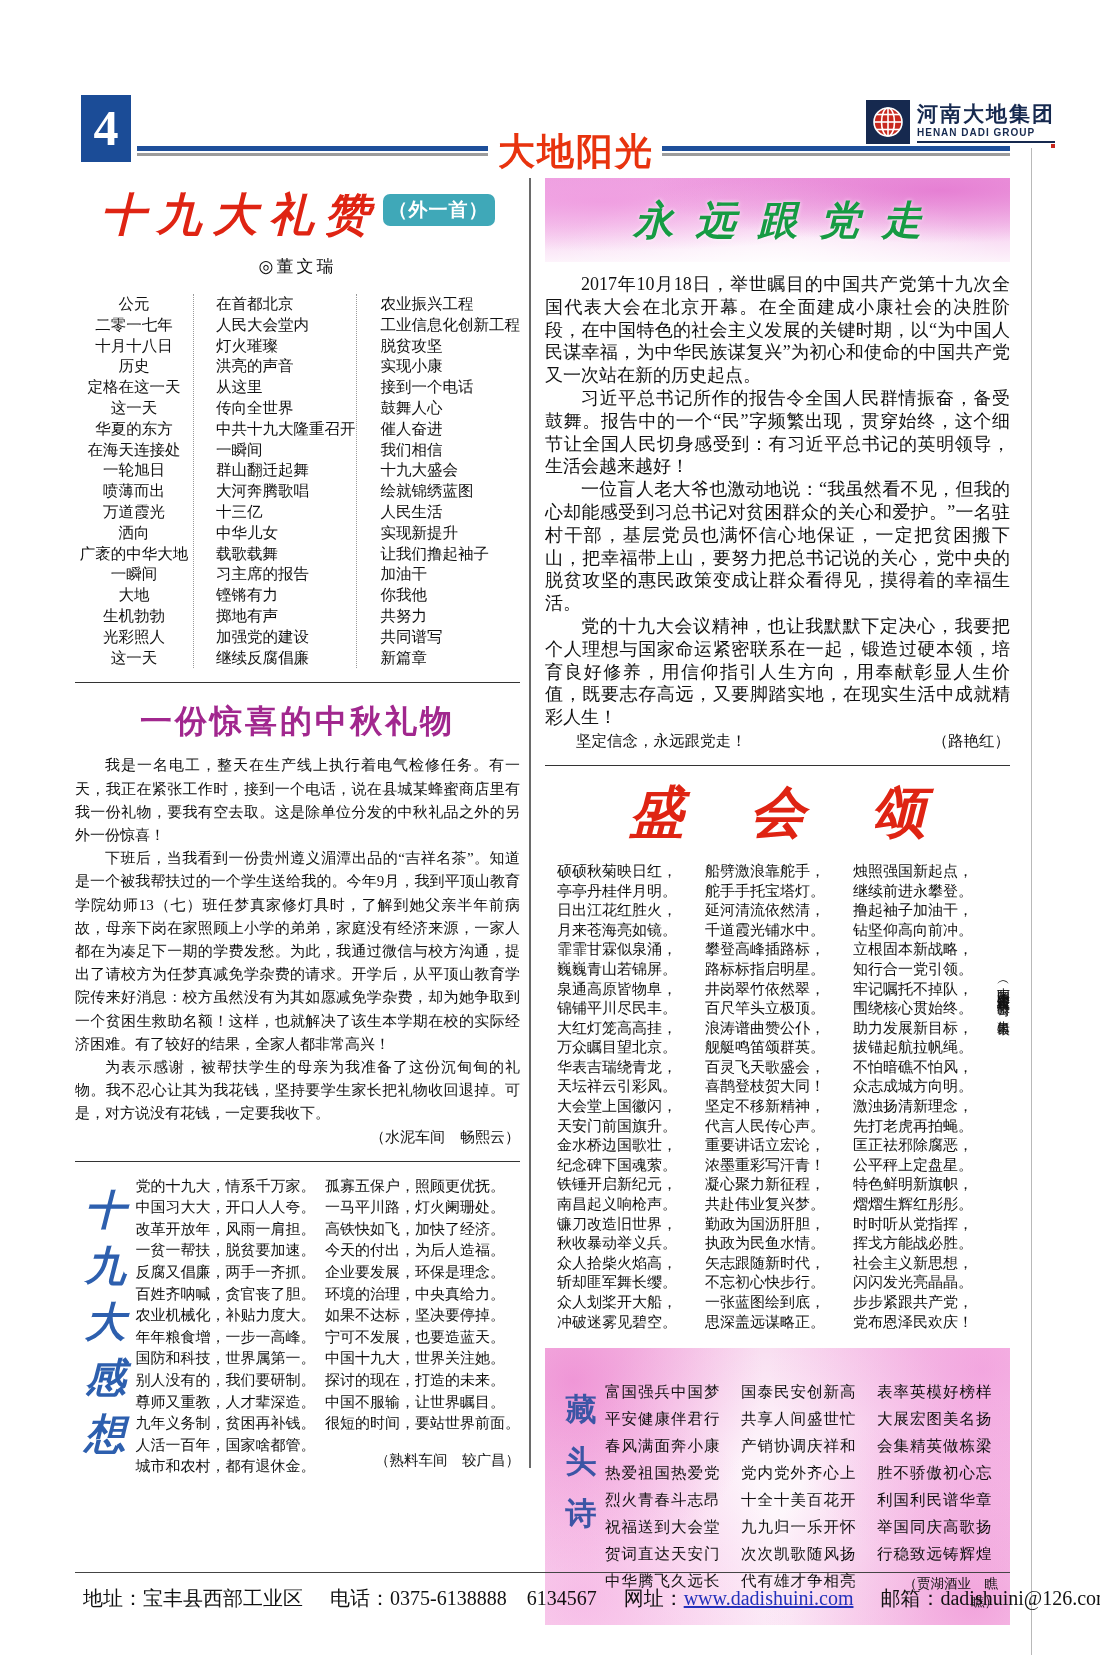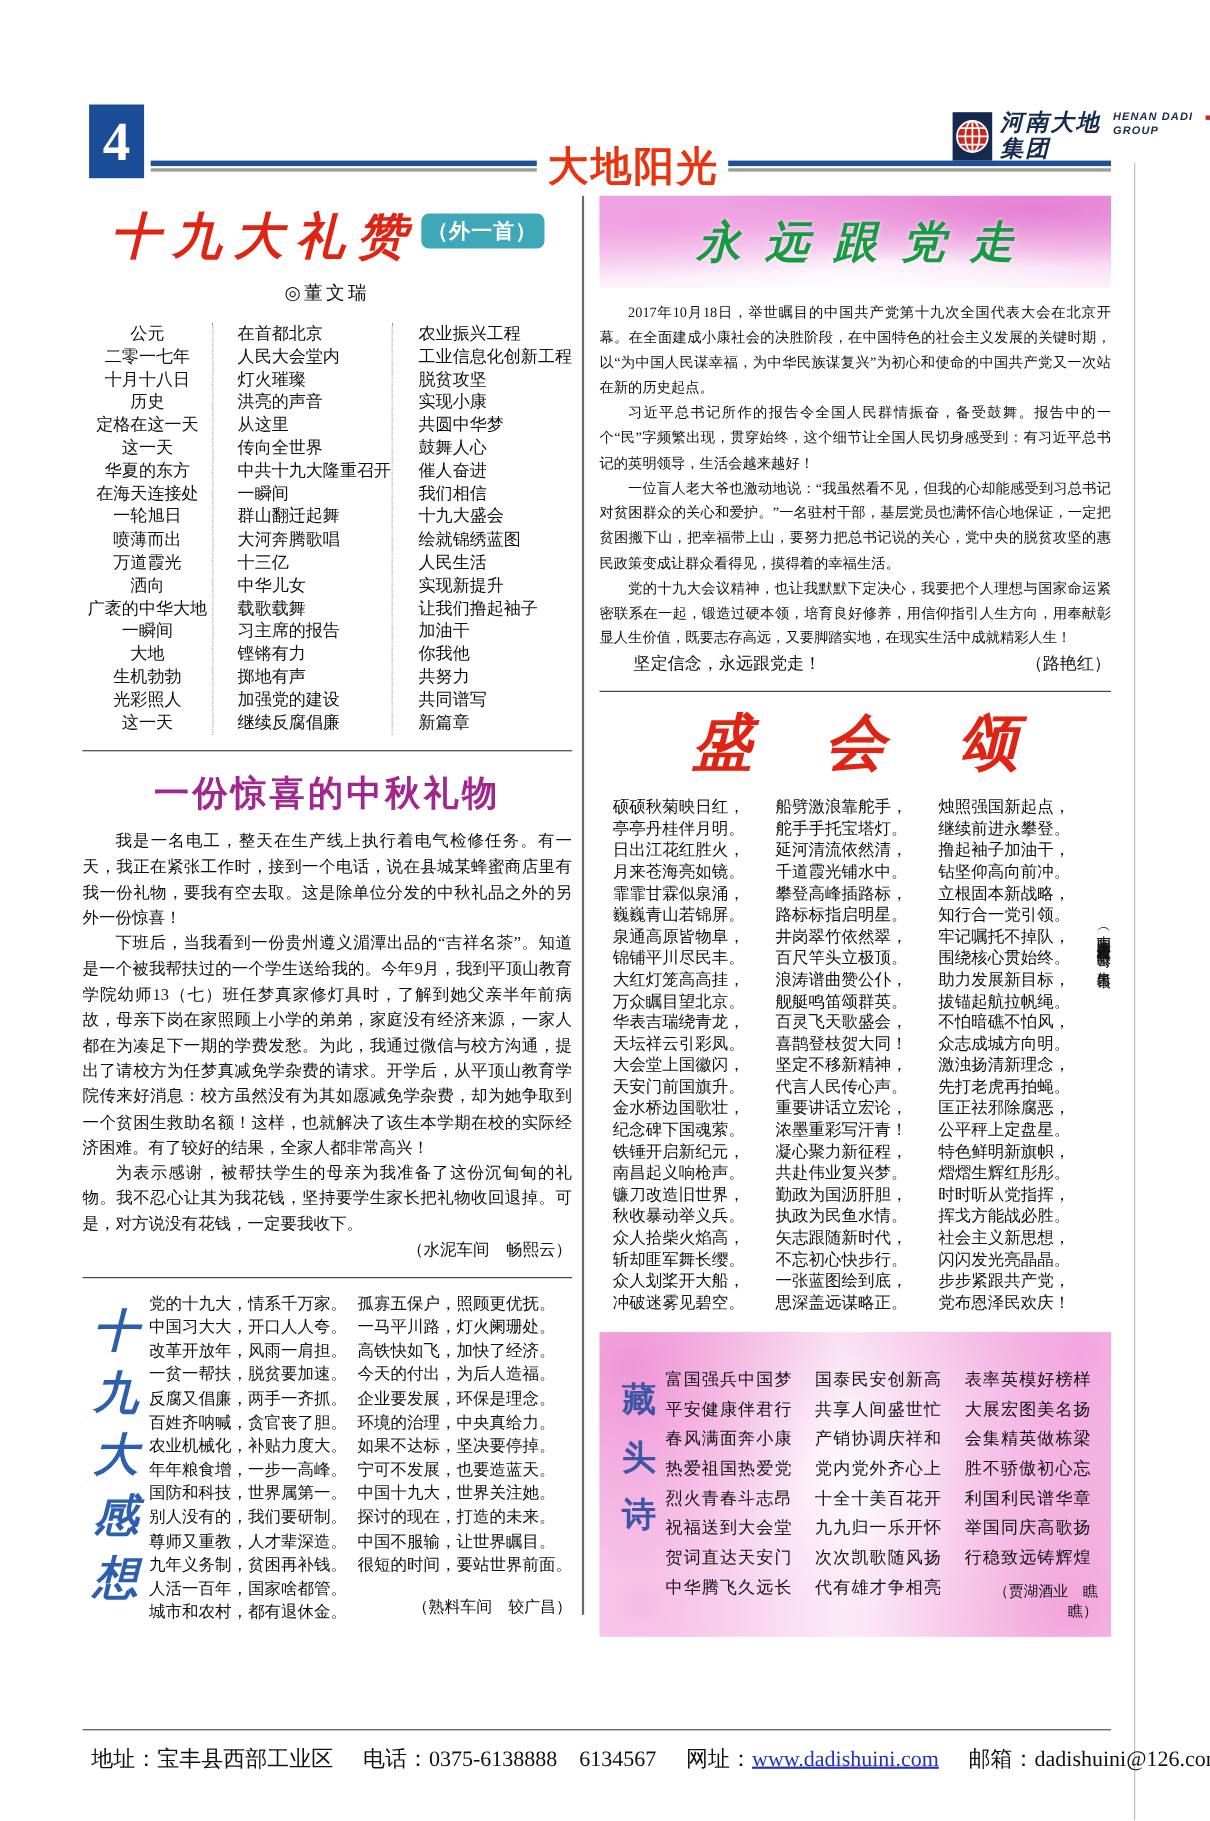--- a/index.html
+++ b/index.html
@@ -10,21 +10,21 @@
   .page-num{position:absolute;left:81px;top:95px;width:50px;height:67px;background:#1b4c97;
             color:#fff;font:bold 50px/67px "Liberation Serif",serif;text-align:center;}
   .dbl{height:2px;border-top:5px solid #1e4f9a;border-bottom:3px solid #9c9c9c;position:absolute;}
   .rule-l{left:137px;top:146px;width:351px;}
   .rule-r{left:662px;top:146px;width:348px;}
   .masthead{position:absolute;left:490px;top:127px;width:172px;text-align:center;
             font-family:"Liberation Sans","DejaVu Sans",sans-serif;font-weight:bold;
             font-size:37px;color:#e8330e;letter-spacing:2px;}
   .logo{position:absolute;left:866px;top:100px;display:flex;gap:7px;align-items:center;}
   .logo-mark{width:44px;height:44px;background:#16294f;display:flex;align-items:center;justify-content:center;}
-  .logo-txt{display:flex;font-style:italic;}
+  .logo-txt{display:flex;flex-direction:column;}
   .logo-cn{font-family:"Liberation Sans","DejaVu Sans",sans-serif;font-weight:bold;font-size:21px;
            color:#16294f;letter-spacing:2px;line-height:24px;}
   .logo-en{font-family:"Liberation Sans","DejaVu Sans",sans-serif;font-weight:bold;font-size:10px;
            color:#16294f;letter-spacing:1px;line-height:13px;}
   .logo-rule{height:2px;background:#16294f;margin-top:2px;position:relative;}
   .logo-rule::after{content:"";position:absolute;right:0;top:3px;width:4px;height:4px;background:#c8281e;}
 
   
   .col-divider{position:absolute;left:529px;top:178px;width:2px;height:1290px;background:#6a6a6a;}
   .edge-line{position:absolute;left:1031px;top:148px;width:1px;height:1507px;background:#b9b9b9;}
@@ -70,21 +70,21 @@
   
   .banner{height:84px;position:relative;display:flex;align-items:center;justify-content:center;
           background:
             radial-gradient(ellipse at 85% 15%, rgba(226,110,205,.75), transparent 52%),
             radial-gradient(ellipse at 12% 28%, rgba(238,140,220,.6), transparent 58%),
             radial-gradient(ellipse at 50% 110%, rgba(255,255,255,.9), transparent 70%),
             linear-gradient(180deg,#efa9e3 0%,#f6cdef 55%,#fdf3fb 100%);}
   .banner-title{font-weight:bold;font-size:40px;color:#169b43;letter-spacing:22px;font-style:italic;
                 text-shadow:0 0 4px rgba(255,255,255,.8);white-space:nowrap;padding-left:22px;}
   .a1-body{margin-top:11px;}
-  .a1p{font-size:13px;line-height:22.8px;}
+  .a1p{font-size:18px;line-height:22.8px;}
   .a1-last{display:flex;justify-content:space-between;font-size:15.5px;line-height:23px;}
   .a1-close{padding-left:31px;}
   .rule-c{margin-top:13px;}
 
   
   .p2-block{position:relative;}
   .p2-title{text-align:center;font-weight:bold;font-style:italic;font-size:55px;color:#df2413;
             letter-spacing:26px;margin-top:10px;white-space:nowrap;padding-left:26px;}
   .p2-cols{display:flex;margin-top:12px;}
   .p2-col{width:150px;box-sizing:border-box;}
@@ -197,21 +197,21 @@
           <div class="p1-line">铿锵有力</div>
           <div class="p1-line">掷地有声</div>
           <div class="p1-line">加强党的建设</div>
           <div class="p1-line">继续反腐倡廉</div>
         </div>
       <div class="p1-col p1-c3">
           <div class="p1-line">农业振兴工程</div>
           <div class="p1-line">工业信息化创新工程</div>
           <div class="p1-line">脱贫攻坚</div>
           <div class="p1-line">实现小康</div>
-          <div class="p1-line">共圆中华梦</div>
+          <div class="p1-line">接到一个电话</div>
           <div class="p1-line">鼓舞人心</div>
           <div class="p1-line">催人奋进</div>
           <div class="p1-line">我们相信</div>
           <div class="p1-line">十九大盛会</div>
           <div class="p1-line">绘就锦绣蓝图</div>
           <div class="p1-line">人民生活</div>
           <div class="p1-line">实现新提升</div>
           <div class="p1-line">让我们撸起袖子</div>
           <div class="p1-line">加油干</div>
           <div class="p1-line">你我他</div>

